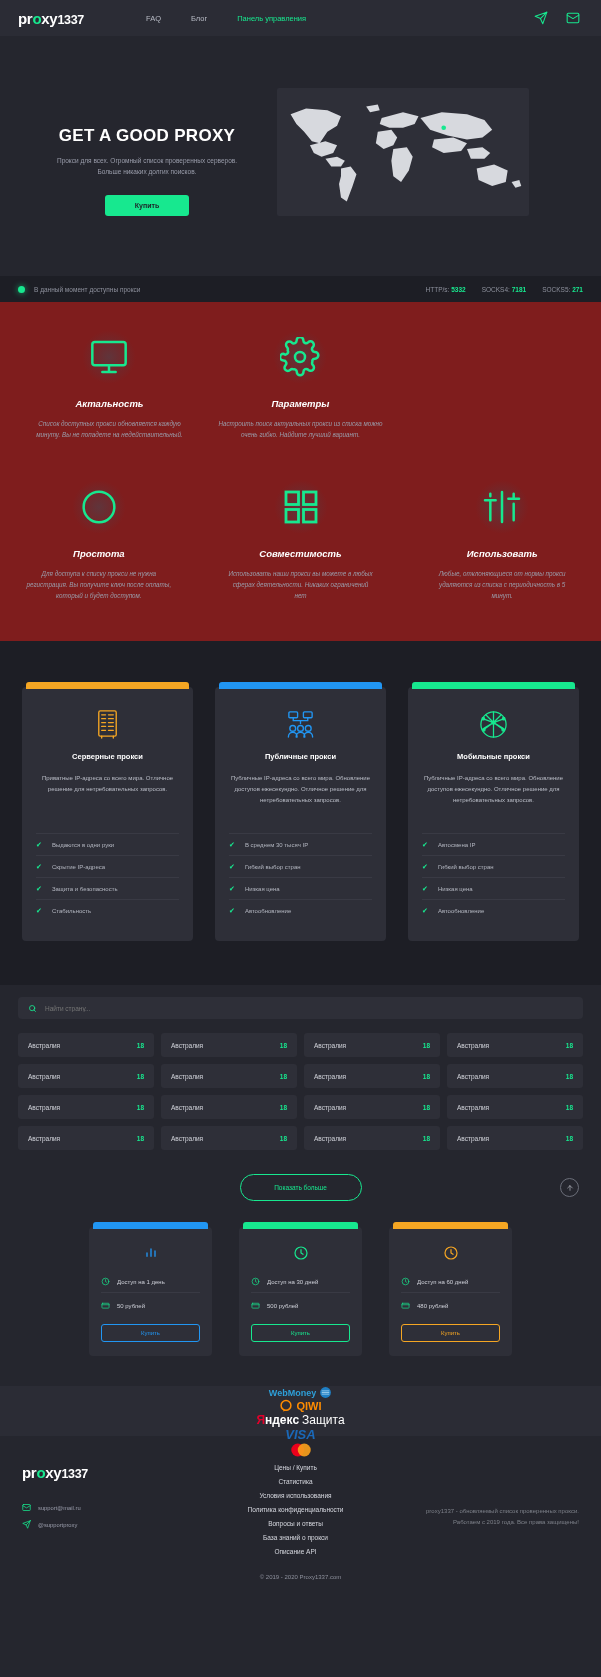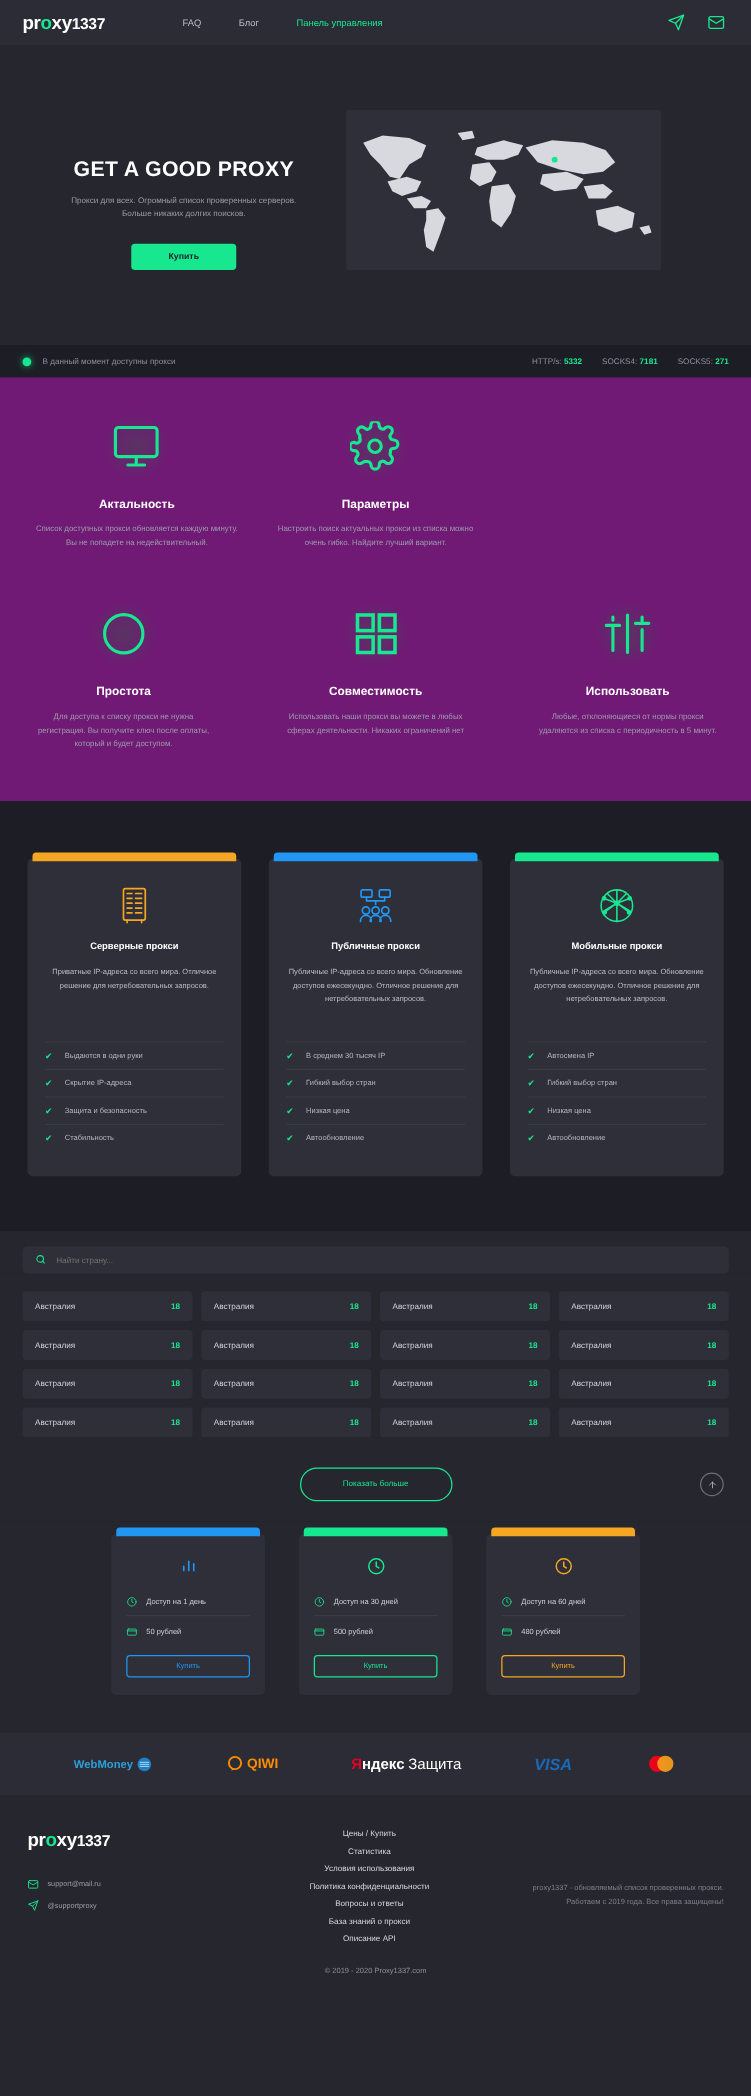--- a/index.html
+++ b/index.html
@@ -96,22 +96,23 @@
   .dot {
     width: 7px; height: 7px; border-radius: 50%;
     background: #17e88f; margin-right: 9px;
     box-shadow: 0 0 6px rgba(23,232,143,.7);
   }
   .status-right { margin-left: auto; display: flex; gap: 16px; }
   .status-right b { color: #17e88f; font-weight: bold; }
 
   
   .features {
-    background: #701a75;
+    background: #7f1d1d;
     padding: 28px 14px 40px 14px;
+    font-style: italic;
   }
   .frow { display: flex; }
   .fcell { width: 33.33%; text-align: center; padding: 0 12px; }
   .ficon {
     width: 54px; height: 54px;
     margin: 0 auto 14px auto;
     display: flex; align-items: center; justify-content: center;
     position: relative;
   }
   .ficon::before {
@@ -260,20 +261,21 @@
   }
 
   
   .payments {
     background: #2b2c35;
     height: 50px;
     display: flex;
     align-items: center;
     justify-content: space-around;
     padding: 0 30px;
+    flex-direction: column;
   }
   .pay { display: flex; align-items: center; }
 
   
   .footer {
     background: #25262e;
     padding: 28px 22px 0 22px;
     display: flex;
   }
   .f-left { width: 150px; }

